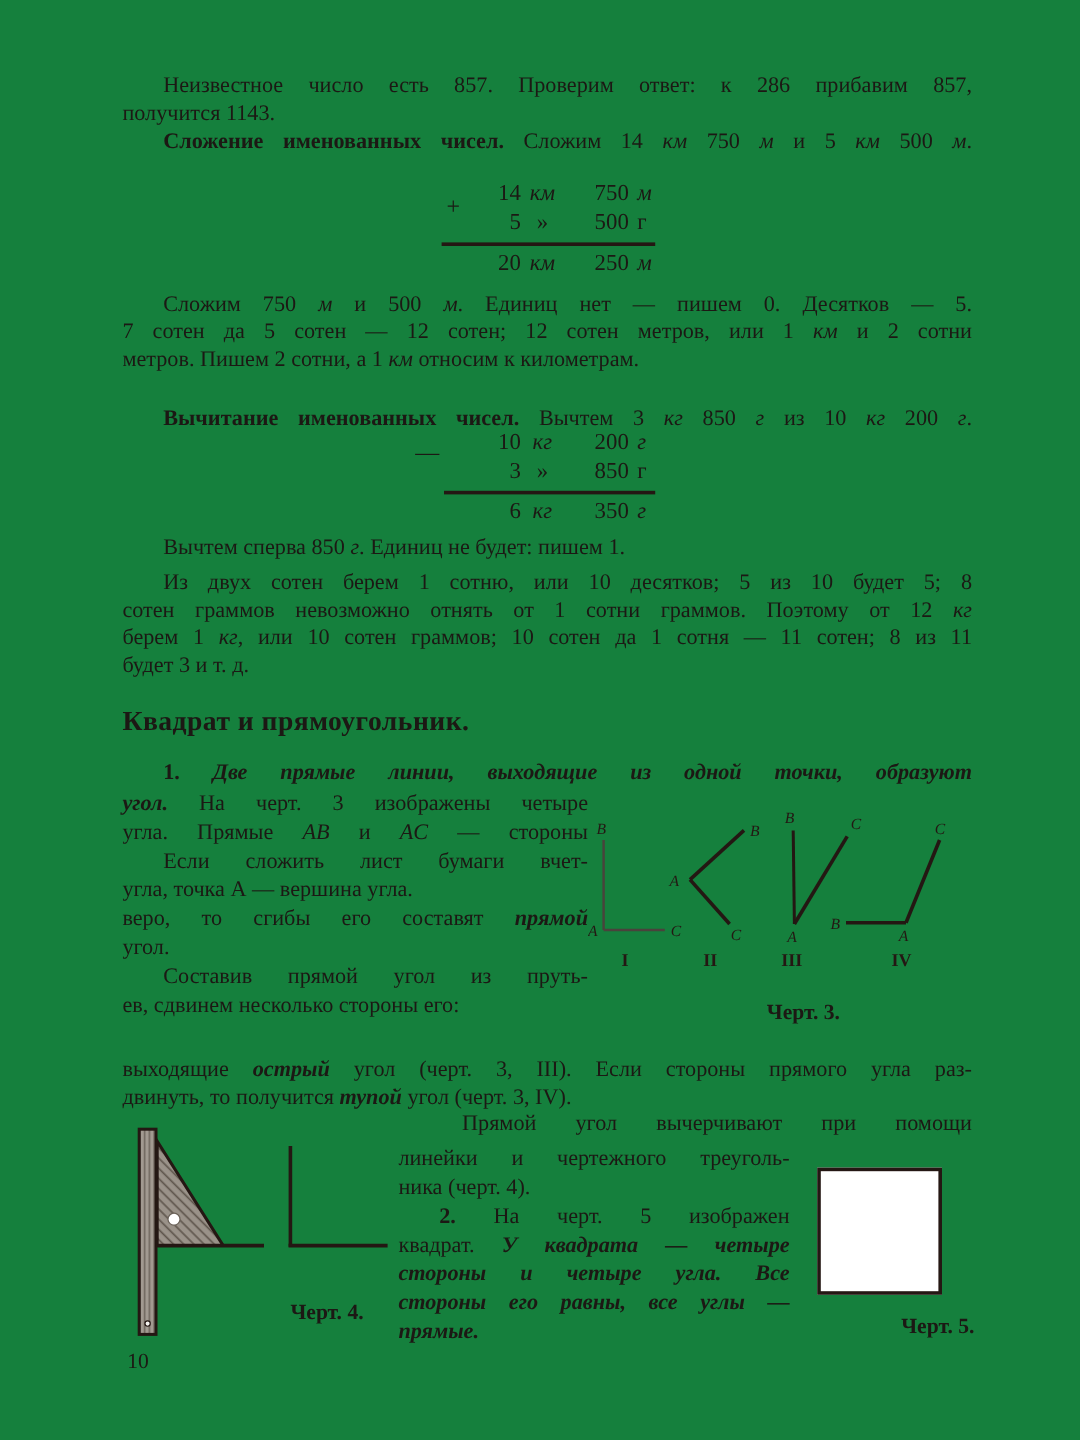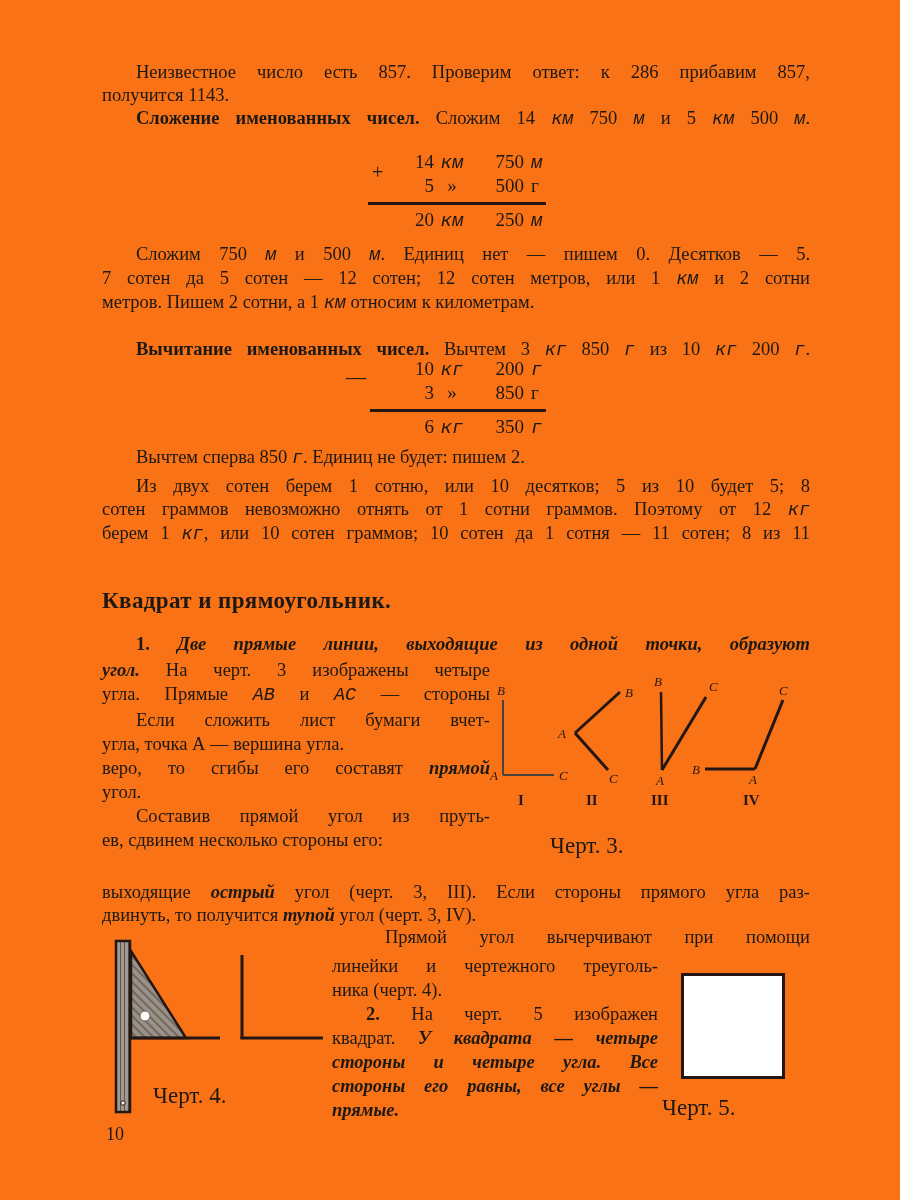--- a/index.html
+++ b/index.html
@@ -1,46 +1,46 @@
 <!DOCTYPE html>
 <html><head>
 <meta charset="utf-8">
 <style>
   html,body{margin:0;padding:0;background:#ffffff;}
   .page{
-    position:relative;width:900px;height:1200px;background:#f97316;overflow:hidden;
+    position:relative;width:900px;height:1200px;background:#15803d;overflow:hidden;
     font-family:"Liberation Serif","DejaVu Serif",serif;color:#1c1814;
   }
   .abs{position:absolute;}
   
   .tx{font-size:18.5px;line-height:23px;}
   .ln{text-align:justify;text-align-last:justify;white-space:normal;}
   .ln.last{text-align-last:left;}
   .ln.ind{text-indent:34px;}
   .ln.ind53{text-indent:53px;}
   .lh24 .ln{line-height:24px;}
   .s-b{font-weight:bold;}
-  .s-i{font-style:italic;font-family:Liberation Mono, monospace;}
+  .s-i{font-style:italic;}
   .s-bi{font-weight:bold;font-style:italic;}
   
   .heading{font-size:23px;font-weight:bold;text-align:left;letter-spacing:0.4px;}
   
   .arith{font-size:19px;}
   .arith .sign{position:absolute;font-size:20px;}
   .arows{position:absolute;top:0;}
   .arow{display:flex;height:24px;align-items:flex-start;line-height:24px;}
   .arow.r2{margin-top:10px;}
   .acell{display:block;}
   .acell.c0{width:34px;text-align:right;}
   .acell.c1{width:36px;text-align:center;}
   .acell.c2{width:54px;text-align:right;}
   .acell.c3{width:30px;text-align:left;padding-left:7px;}
   .arule{position:absolute;height:3px;background:#241713;}
   
-  .figcap{font-weight:normal;font-size:23px;text-align:left;}
+  .figcap{font-weight:bold;font-size:18px;text-align:right;}
   .pagenum{font-size:18px;}
   .sq5{position:absolute;left:11px;top:0;width:98px;height:100px;border:3.5px solid #241713;background:#ffffff;}
   svg text{font-family:"Liberation Serif","DejaVu Serif",serif;}
   .lblABC{font-size:13px;font-style:italic;fill:#241713;}
   .lblRoman{font-size:15px;font-weight:bold;fill:#241713;}
 </style>
 </head>
 <body>
 
 <div class="page">
@@ -108,26 +108,27 @@
           <div class="acell c0"><span>6</span></div>
           <div class="acell c1"><span class="s-i">кг</span></div>
           <div class="acell c2"><span>350</span></div>
           <div class="acell c3"><span class="s-i">г</span></div>
         </div>
       </div>
     <div class="arule" style="left:24px;top:52px;width:176px;"></div>
   </div>
 
   <div class="abs tx" style="left:102px;top:446px;width:708px;">
-      <div class="ln ind last"><span>Вычтем сперва 850 </span><span class="s-i">г</span><span>. Единиц не будет: пишем 2.</span></div>
+      <div class="ln ind last"><span>Вычтем сперва 850 </span><span class="s-i">г</span><span>. Единиц не будет: пишем 1.</span></div>
     </div>
   <div class="abs tx" style="left:102px;top:475px;width:708px;">
       <div class="ln ind"><span>Из двух сотен берем 1 сотню, или 10 десятков; 5 из 10 будет 5; 8</span></div>
       <div class="ln"><span>сотен граммов невозможно отнять от 1 сотни граммов. Поэтому от 12 </span><span class="s-i">кг</span></div>
       <div class="ln"><span>берем 1 </span><span class="s-i">кг</span><span>, или 10 сотен граммов; 10 сотен да 1 сотня — 11 сотен; 8 из 11</span></div>
+      <div class="ln last"><span>будет 3 и т. д.</span></div>
     </div>
 
   <div class="abs heading" style="left:102px;top:588px;width:708px;">Квадрат и прямоугольник.</div>
 
   <div class="abs tx" style="left:102px;top:633px;width:708px;">
       <div class="ln ind"><span class="s-b">1. </span><span class="s-bi">Две прямые линии, выходящие из одной точки, образуют</span></div>
     </div>
 
   <div class="abs tx lh24" style="left:102px;top:658px;width:388px;">
       <div class="ln"><span class="s-bi">угол.</span><span> На черт. 3 изображены четыре</span></div>

